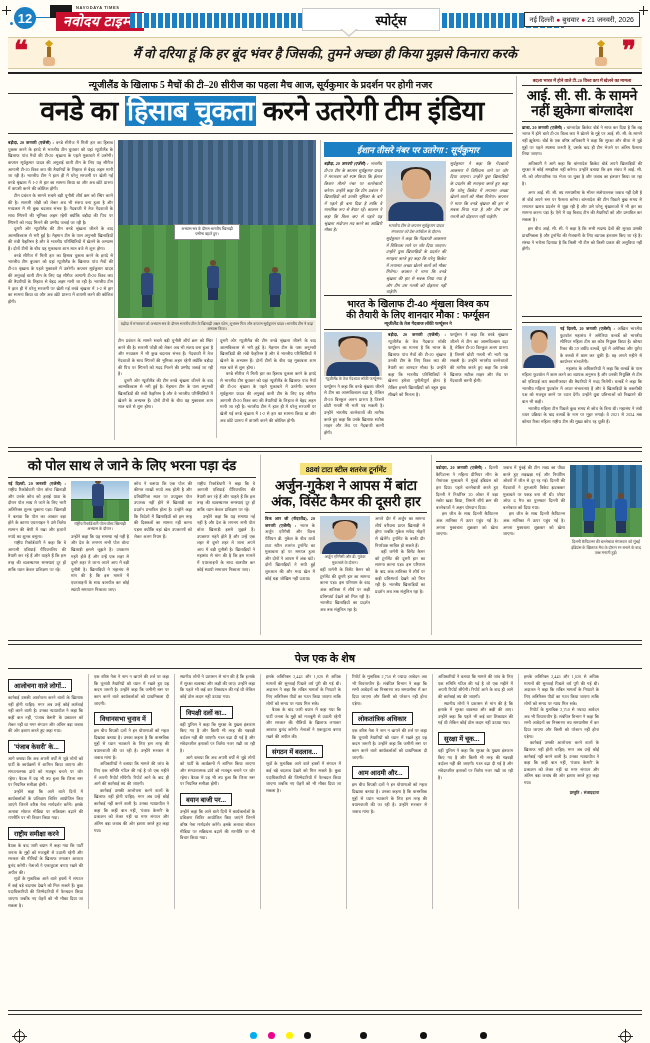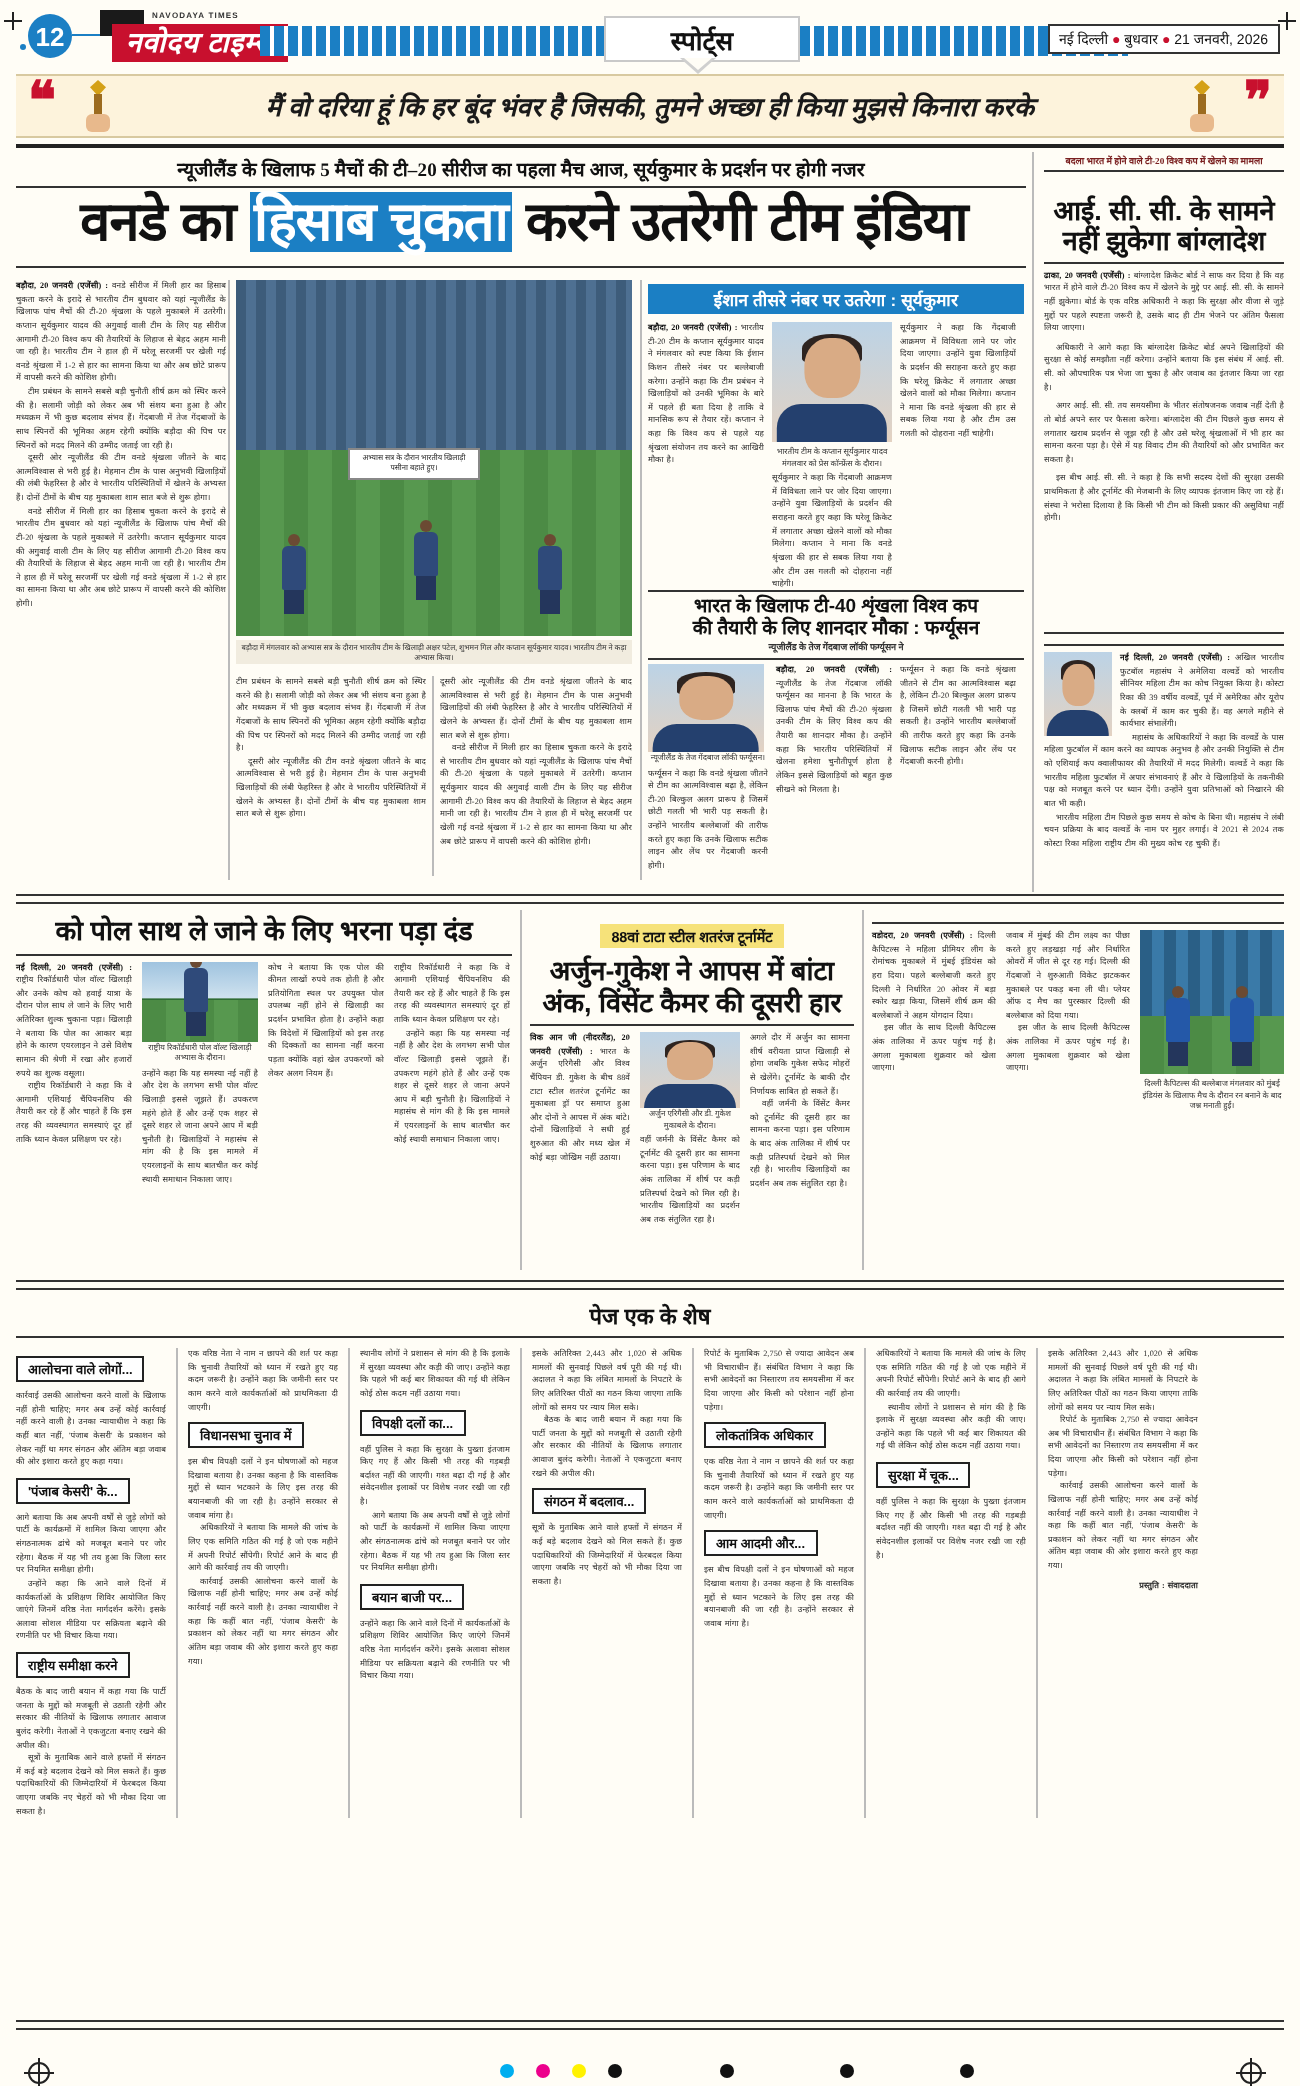--- a/index.html
+++ b/index.html
@@ -31,21 +31,21 @@
     position:absolute;left:48px;top:8px;background:#c8102e;color:#fff;
     padding:2px 7px 3px 7px;font-family:"Liberation Sans",sans-serif;font-weight:bold;
     font-size:14px;letter-spacing:.4px;font-style:italic;line-height:1;
   }
   .bars{position:absolute;top:9px;height:15px;background:
      repeating-linear-gradient(90deg,#1b7fc4 0 5px,#ffffff 5px 7px);}
   .bars.l{left:122px;width:172px;}
   .bars.r{left:392px;width:164px;}
   .section-tab{
     position:absolute;left:294px;top:4px;width:96px;height:21px;background:#fff;
-    border:1px solid #c9c9c9;display:flex;align-items:center;justify-content:center;
+    border:1px solid #c9c9c9;display:flex;align-items:center;justify-content:center;padding-left:40px;
   }
   .section-tab span{font-family:"Liberation Sans",sans-serif;font-weight:bold;font-size:13px;color:#111;}
   .tab-notch{position:absolute;left:332px;top:25px;width:0;height:0;
     border-left:9px solid transparent;border-right:9px solid transparent;border-top:8px solid #cfcfcf;}
   .tab-notch:after{content:"";position:absolute;left:-7px;top:-8px;width:0;height:0;
     border-left:7px solid transparent;border-right:7px solid transparent;border-top:6px solid #fffdf6;}
   .datebox{
     position:absolute;right:2px;top:8px;border:1px solid #333;background:#fff;
     padding:2px 5px;font-size:7px;font-family:"Liberation Sans",sans-serif;white-space:nowrap;
   }
@@ -202,21 +202,21 @@
       <span>वनडे का </span><span class="hl">हिसाब चुकता</span><span> करने उतरेगी टीम इंडिया</span>
     </div>
   </div>
   <div class="hline dark" style="left:0;top:133px;width:505px;"></div>
 
   <div class="vline" style="left:508px;top:76px;height:370px;"></div>
 
   <div class="zone" style="left:514px;top:78px;width:120px;">
     <div class="mini-kicker">बदला भारत में होने वाले टी-20 विश्व कप में खेलने का मामला</div>
     <div class="hline dark" style="position:relative;left:0;top:1px;width:120px;"></div>
-    <div class="rt-head" style="margin-top:13px;">
+    <div class="rt-head" style="margin-top:3px;">
       <div>आई. सी. सी. के सामने</div>
       <div>नहीं झुकेगा बांग्लादेश</div>
     </div>
     <div class="hline dark" style="position:relative;left:0;top:3px;width:120px;"></div>
     <div class="txt" style="margin-top:6px;">
       <b>ढाका, 20 जनवरी (एजेंसी) :</b>
       <span>बांग्लादेश क्रिकेट बोर्ड ने साफ कर दिया है कि वह भारत में होने वाले टी-20 विश्व कप में खेलने के मुद्दे पर आई. सी. सी. के सामने नहीं झुकेगा। बोर्ड के एक वरिष्ठ अधिकारी ने कहा कि सुरक्षा और वीजा से जुड़े मुद्दों पर पहले स्पष्टता जरूरी है, उसके बाद ही टीम भेजने पर अंतिम फैसला लिया जाएगा।</span>
     </div>
     <div class="txt" style="margin-top:3px;text-indent:6px;">अधिकारी ने आगे कहा कि बांग्लादेश क्रिकेट बोर्ड अपने खिलाड़ियों की सुरक्षा से कोई समझौता नहीं करेगा। उन्होंने बताया कि इस संबंध में आई. सी. सी. को औपचारिक पत्र भेजा जा चुका है और जवाब का इंतजार किया जा रहा है।</div>
     <div class="txt" style="margin-top:3px;text-indent:6px;">अगर आई. सी. सी. तय समयसीमा के भीतर संतोषजनक जवाब नहीं देती है तो बोर्ड अपने स्तर पर फैसला करेगा। बांग्लादेश की टीम पिछले कुछ समय से लगातार खराब प्रदर्शन से जूझ रही है और उसे घरेलू श्रृंखलाओं में भी हार का सामना करना पड़ा है। ऐसे में यह विवाद टीम की तैयारियों को और प्रभावित कर सकता है।</div>
@@ -276,21 +276,21 @@
     <div class="txt" style="text-indent:6px;">दूसरी ओर न्यूजीलैंड की टीम वनडे श्रृंखला जीतने के बाद आत्मविश्वास से भरी हुई है। मेहमान टीम के पास अनुभवी खिलाड़ियों की लंबी फेहरिस्त है और वे भारतीय परिस्थितियों में खेलने के अभ्यस्त हैं। दोनों टीमों के बीच यह मुकाबला शाम सात बजे से शुरू होगा।</div>
   </div>
   <div class="zone" style="left:212px;top:338px;width:96px;">
     <div class="txt">दूसरी ओर न्यूजीलैंड की टीम वनडे श्रृंखला जीतने के बाद आत्मविश्वास से भरी हुई है। मेहमान टीम के पास अनुभवी खिलाड़ियों की लंबी फेहरिस्त है और वे भारतीय परिस्थितियों में खेलने के अभ्यस्त हैं। दोनों टीमों के बीच यह मुकाबला शाम सात बजे से शुरू होगा।</div>
     <div class="txt" style="text-indent:6px;">वनडे सीरीज में मिली हार का हिसाब चुकता करने के इरादे से भारतीय टीम बुधवार को यहां न्यूजीलैंड के खिलाफ पांच मैचों की टी-20 श्रृंखला के पहले मुकाबले में उतरेगी। कप्तान सूर्यकुमार यादव की अगुवाई वाली टीम के लिए यह सीरीज आगामी टी-20 विश्व कप की तैयारियों के लिहाज से बेहद अहम मानी जा रही है। भारतीय टीम ने हाल ही में घरेलू सरजमीं पर खेली गई वनडे श्रृंखला में 1-2 से हार का सामना किया था और अब छोटे प्रारूप में वापसी करने की कोशिश होगी।</div>
   </div>
   <div class="vline" style="left:106px;top:140px;height:300px;"></div>
   <div class="vline" style="left:208px;top:338px;height:100px;"></div>
 
   <div class="vline" style="left:312px;top:140px;height:300px;"></div>
-  <div class="zone" style="left:316px;top:142px;width:188px;">
+  <div class="zone" style="left:316px;top:142px;width:188px;font-style:italic;">
     <div class="blue-bar">ईशान तीसरे नंबर पर उतरेगा : सूर्यकुमार</div>
     <div style="display:flex;gap:4px;margin-top:4px;">
       <div style="width:58px;">
         <div class="txt">
           <b>बड़ौदा, 20 जनवरी (एजेंसी) :</b>
           <span>भारतीय टी-20 टीम के कप्तान सूर्यकुमार यादव ने मंगलवार को स्पष्ट किया कि ईशान किशन तीसरे नंबर पर बल्लेबाजी करेगा। उन्होंने कहा कि टीम प्रबंधन ने खिलाड़ियों को उनकी भूमिका के बारे में पहले ही बता दिया है ताकि वे मानसिक रूप से तैयार रहें। कप्तान ने कहा कि विश्व कप से पहले यह श्रृंखला संयोजन तय करने का आखिरी मौका है।</span>
         </div>
       </div>
       <div style="width:60px;">
         <div class="photo ph-face" style="width:60px;height:60px;">

